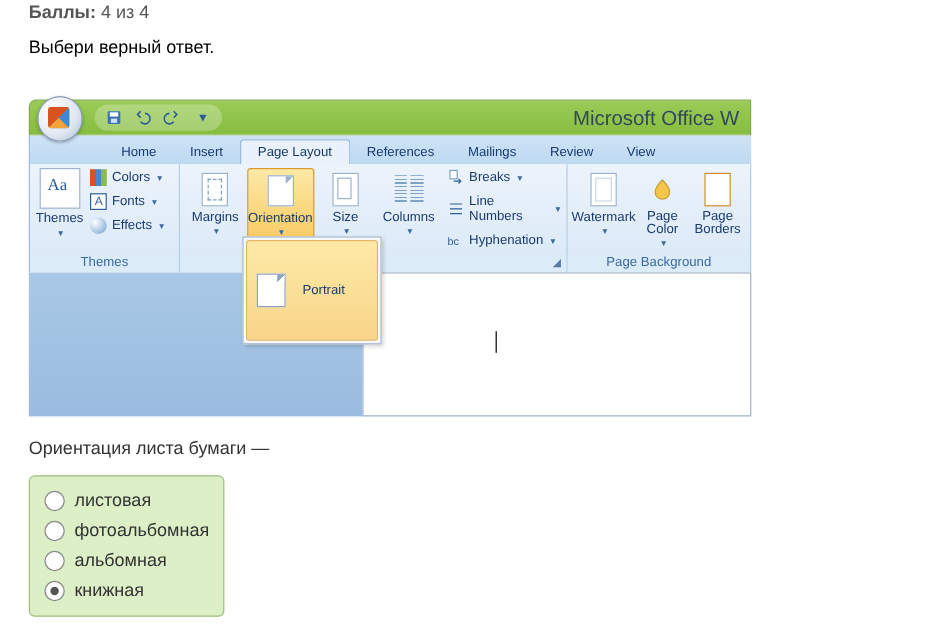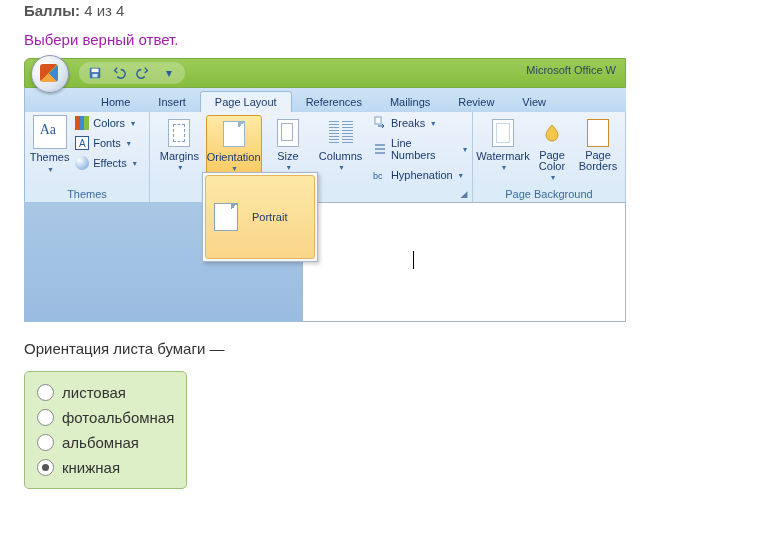--- a/index.html
+++ b/index.html
@@ -7,21 +7,21 @@
     padding: 2px 24px;
     font-family: Arial, sans-serif;
     font-size: 15px;
     color: #333;
     width: 782px;
     box-sizing: border-box;
     background: #fff;
   }
   .points { color: #555; margin-bottom: 12px; }
   .points-label { color: #555; font-weight: bold; }
-  .prompt { color: #a21caf; margin-bottom: 10px; }
+  .prompt { color: #000000; margin-bottom: 35px; }
 
   
   .word-shot {
     width: 602px;
     position: relative;
     font-family: "Segoe UI", Tahoma, sans-serif;
     font-size: 11px;
     color: #1a3b6e;
     background: #fff;
   }
@@ -73,21 +73,21 @@
     display: flex; align-items: center; justify-content: center;
     color: #2b5c9b;
     font-size: 12px;
   }
   .qat .qi svg { width: 14px; height: 14px; }
   .title-text {
     position: absolute;
     right: 10px;
     top: 6px;
     color: #33475f;
-    font-size: 11px;
+    font-size: 17px;
   }
 
   
   .tabs {
     height: 24px;
     background: linear-gradient(#cfe3f7, #bcd8f0);
     border-left: 1px solid #9dbbdb;
     display: flex;
     align-items: flex-end;
     padding-left: 62px;

